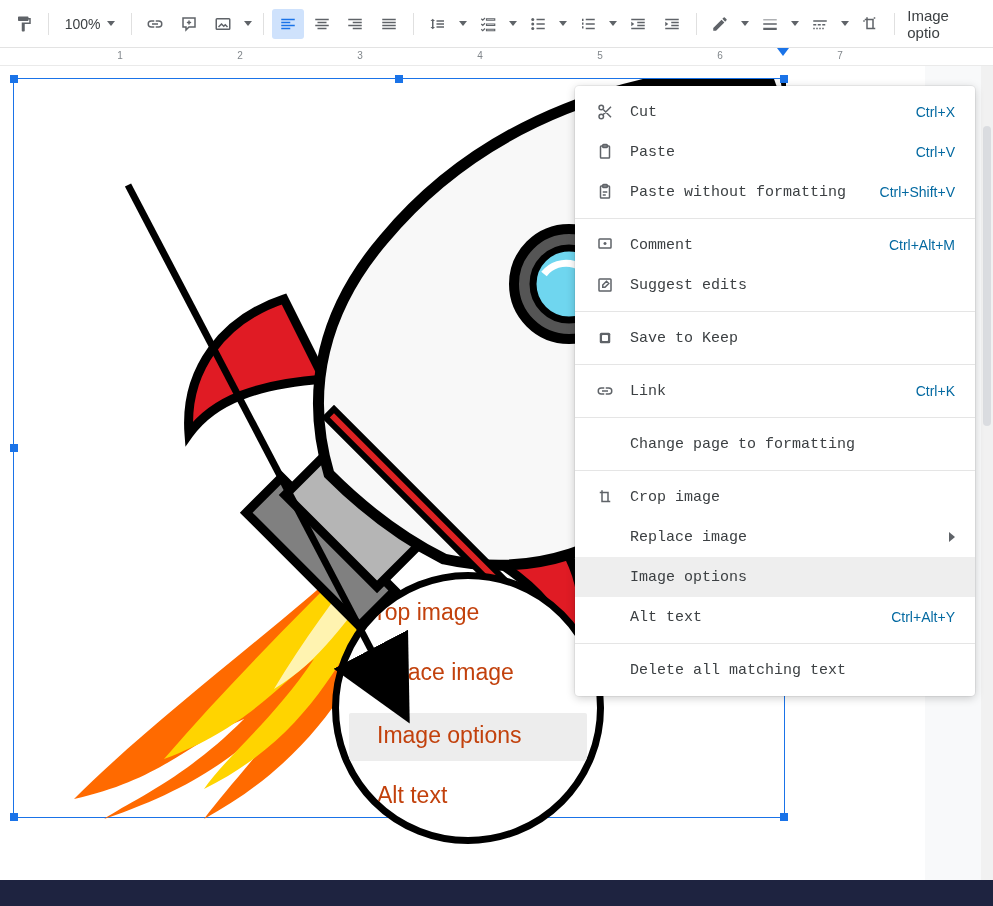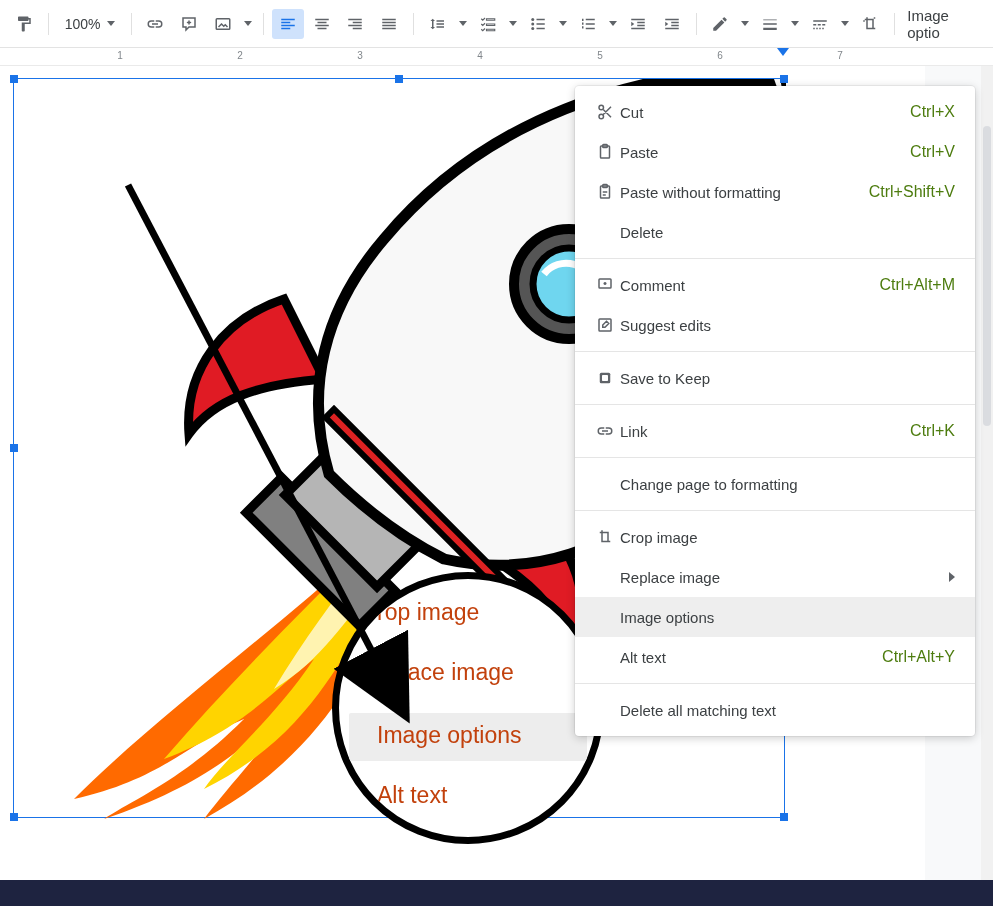--- a/index.html
+++ b/index.html
@@ -106,22 +106,22 @@
     align-items:center;
     height:40px;
     padding:0 20px 0 18px;
     font-size:15px;
     color:#3c4043;
     cursor:pointer;
   }
   .menu-item.hovered { background:#eeeeee;}
   .menu-icon { width:24px; display:flex; justify-content:center; color:#5f6368;}
   .menu-icon svg { width:18px; height:18px;}
-  .menu-label { margin-left:3px; flex:1;}
-  .menu-shortcut { color:#4d7c0f; font-size:16px;}
+  .menu-label { margin-left:13px; flex:1;font-family:Liberation Mono, monospace;}
+  .menu-shortcut { color:#0369a1; font-size:14px;}
   .menu-sep { height:1px; background:#e5e5e5; margin:6px 0;}
   .menu-arrow {
     width:0;height:0;border-top:5px solid transparent;border-bottom:5px solid transparent;border-left:6px solid #5f6368;
   }
   
   .magnifier {
     position:absolute;
     left:332px; top:572px;
     width:272px; height:272px;
     border:7px solid #000;
@@ -408,24 +408,20 @@
     <span class="menu-icon">
         <svg viewBox="0 0 24 24" fill="none" stroke="currentColor" stroke-width="2">
           <rect x="6" y="4" width="12" height="16" rx="1"></rect>
           <rect x="9" y="2" width="6" height="4" rx="1"></rect>
           <path d="M9 12h6M9 16h4"></path>
         </svg>
       </span>
     <span class="menu-label">Paste without formatting</span>
     <span class="menu-shortcut">Ctrl+Shift+V</span>
   </div>
-  <div class="menu-item">
-    <span class="menu-icon"></span>
-    <span class="menu-label">Delete</span>
-  </div>
   <div class="menu-sep"></div>
 
   <div class="menu-item">
     <span class="menu-icon">
         <svg viewBox="0 0 24 24" fill="none" stroke="currentColor" stroke-width="2">
           <rect x="4" y="4" width="16" height="12" rx="1"></rect>
           <path d="M12 8v4M10 10h4"></path>
         </svg>
       </span>
     <span class="menu-label">Comment</span>

